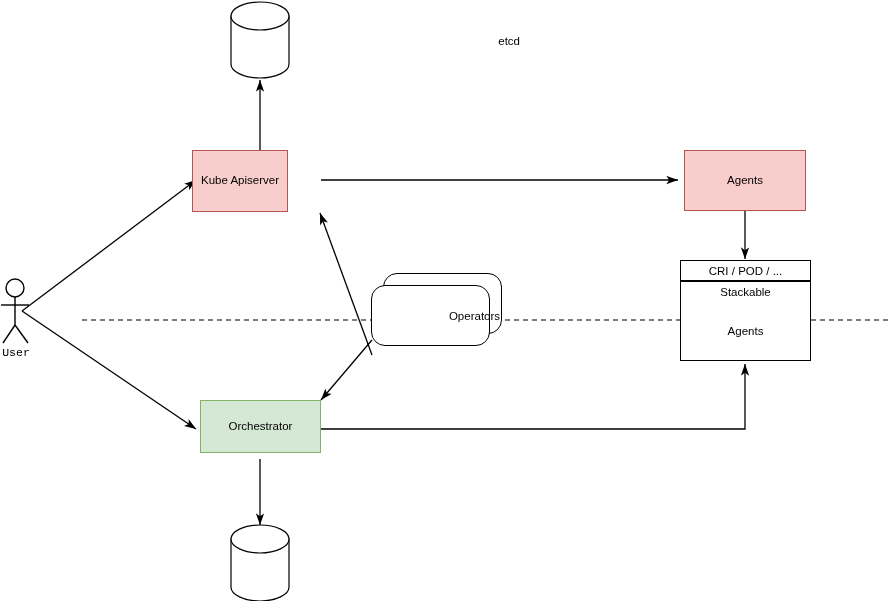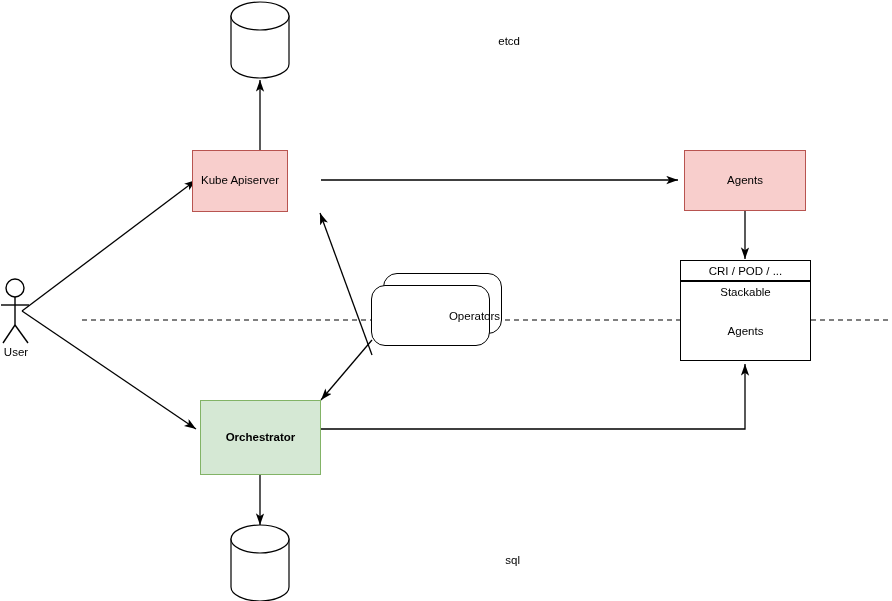--- a/index.html
+++ b/index.html
@@ -150,33 +150,32 @@
       <circle cx="15" cy="288" r="9" fill="#ffffff"></circle>
       <line x1="15" y1="297" x2="15" y2="325"></line>
       <line x1="1" y1="305" x2="29" y2="305"></line>
       <line x1="15" y1="325" x2="3" y2="343"></line>
       <line x1="15" y1="325" x2="28" y2="343"></line>
     </g>
   </svg>
 
   <div class="cyl-label" style="left:0; top:35px; width:520px;">etcd</div>
 
-  <div class="cyl-label" style="left:0; top:554px; width:520px;">sql</div>
 
-  <div class="actor-label" style="left:0; top:346px; width:32px;">User</div>
+  <div class="actor-label" style="left:0; top:346px; width:32px;font-family:Liberation Mono, monospace;">User</div>
 
   <div class="node box-pink" style="left:192px; top:150px; width:96px; height:62px;">
     <span>Kube Apiserver</span>
   </div>
 
   <div class="node box-pink" style="left:684px; top:150px; width:122px; height:61px;">
     <span>Agents</span>
   </div>
 
-  <div class="node box-green" style="left:200px; top:400px; width:121px; height:75px;font-weight:bold;">
+  <div class="node box-green" style="left:200px; top:400px; width:121px; height:53px;">
     <span>Orchestrator</span>
   </div>
 
   <div class="agents-wrap" style="left:680px; top:260px; width:131px; height:101px;">
     <div class="agents-sec agents-top">
       <span>CRI / POD / ...</span>
     </div>
     <div class="agents-sec agents-bot">
       <span>Stackable</span>
     </div>

